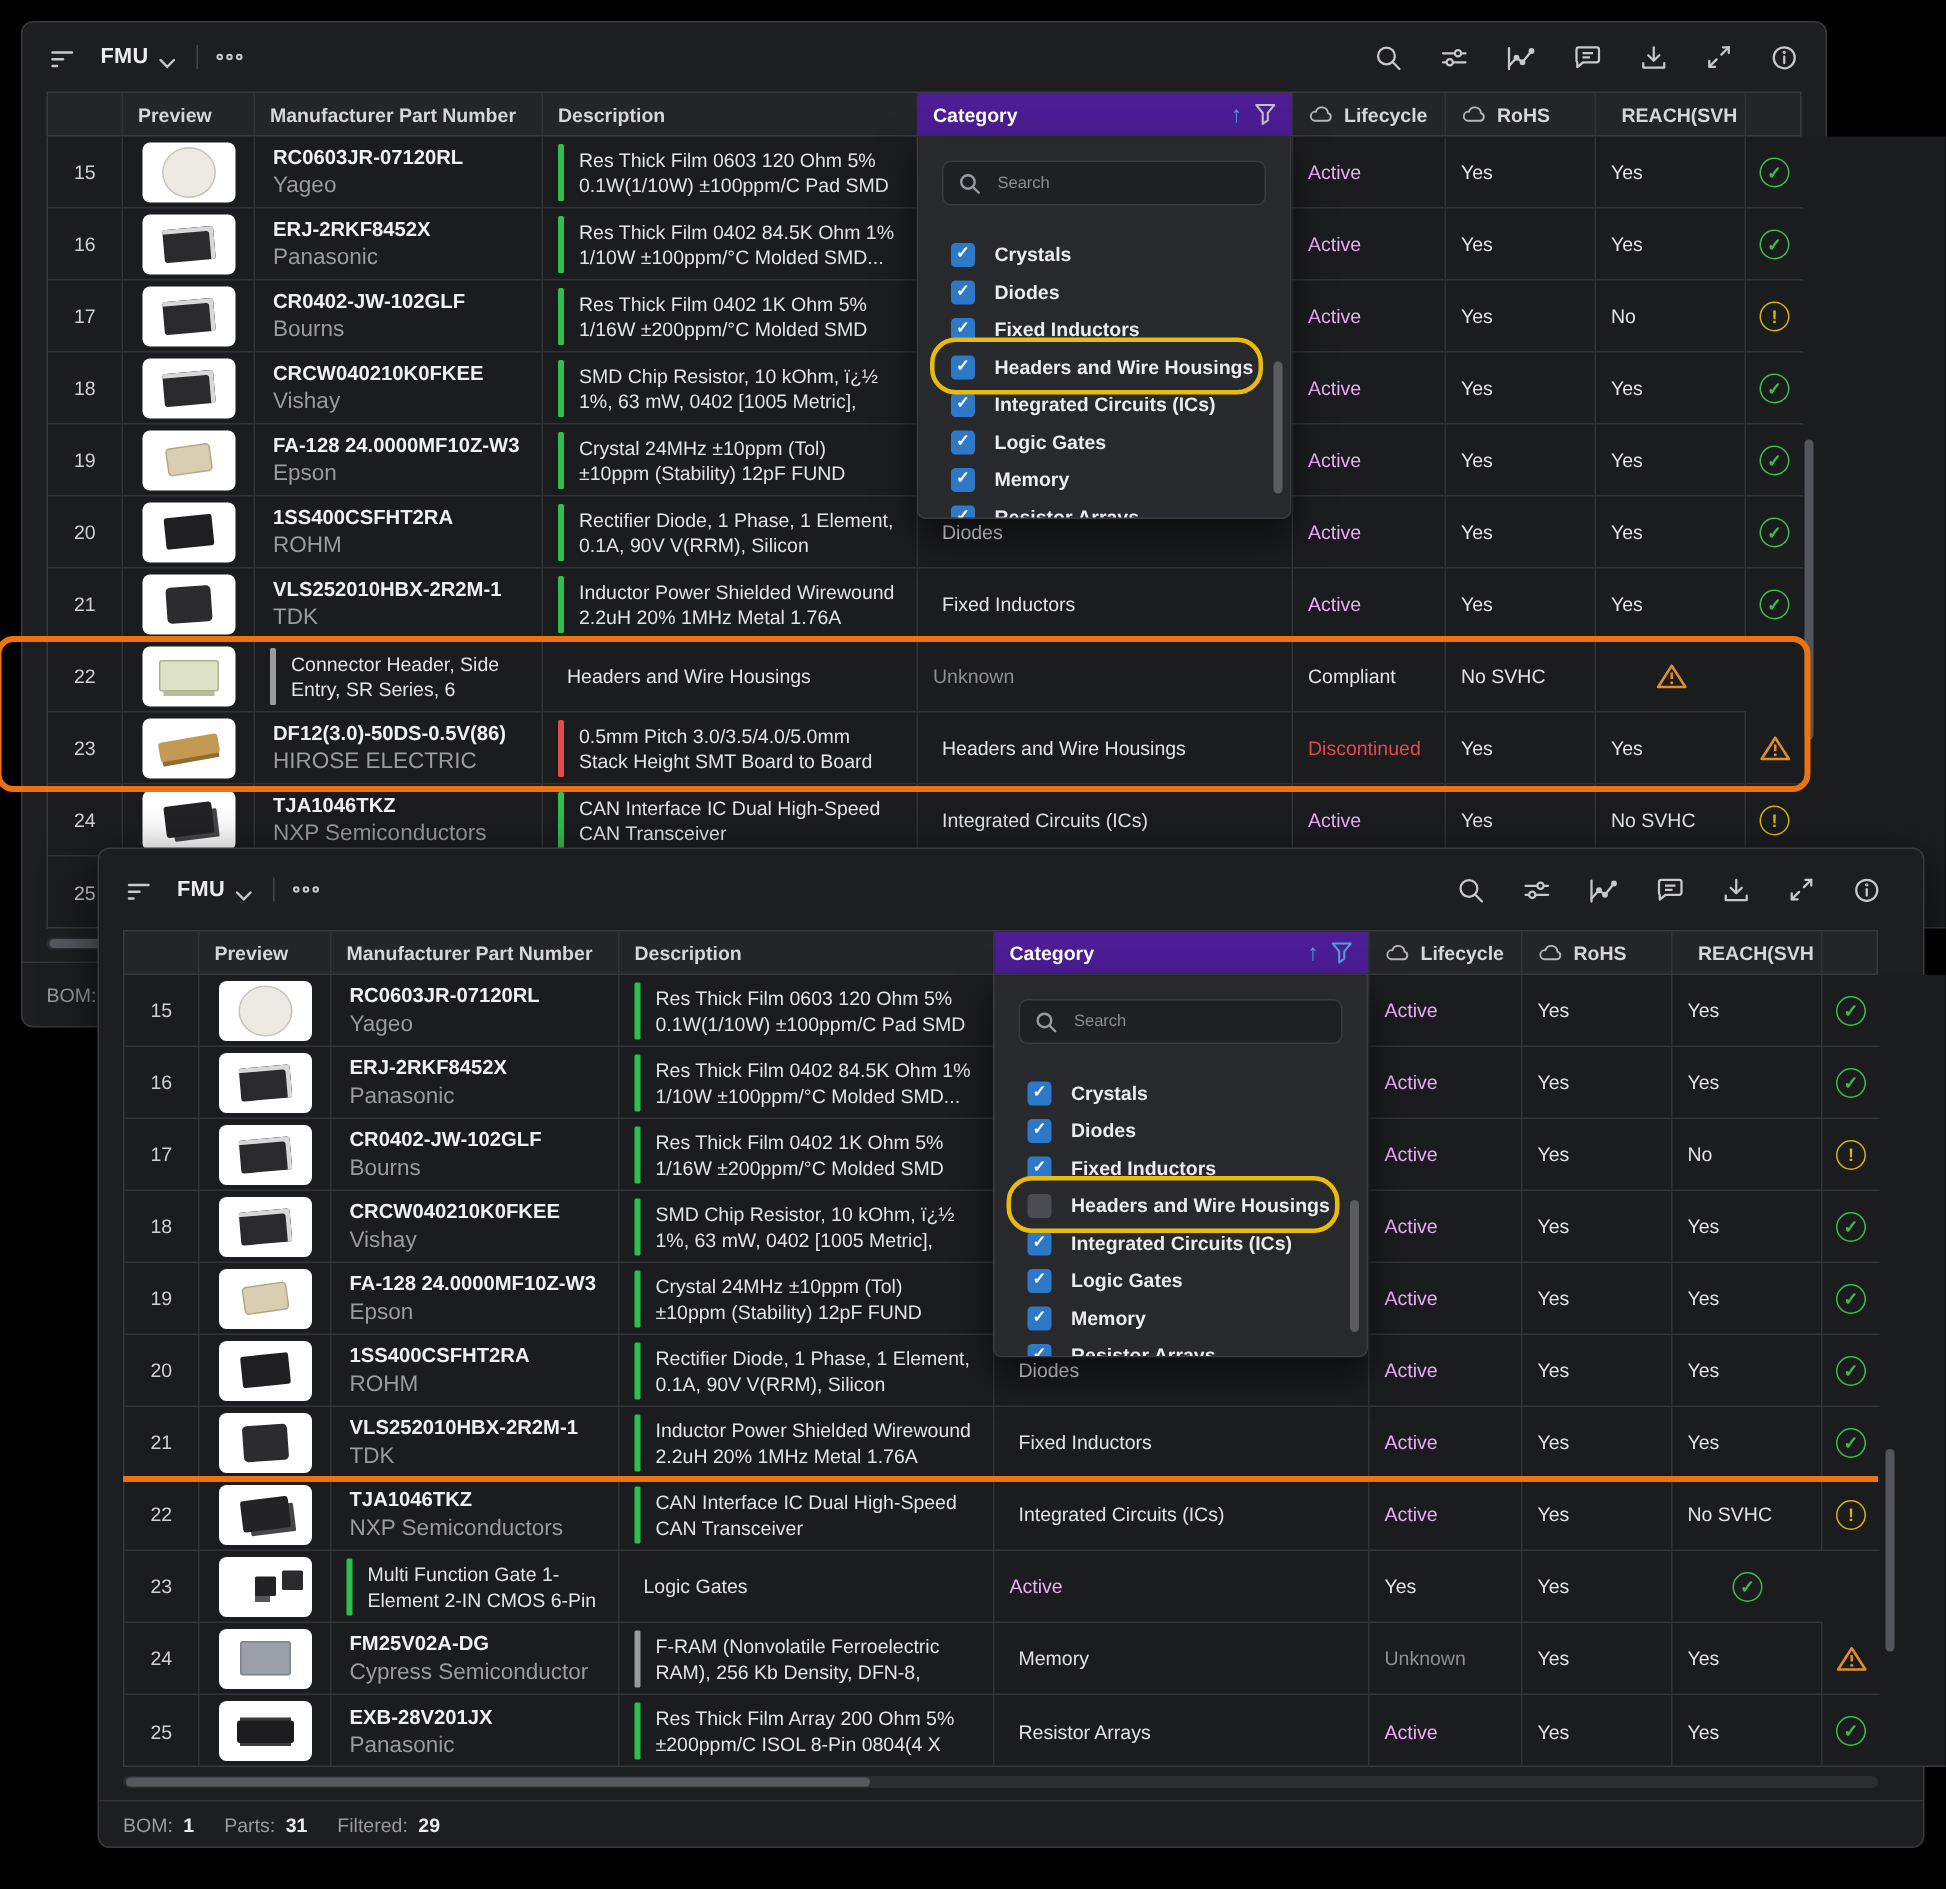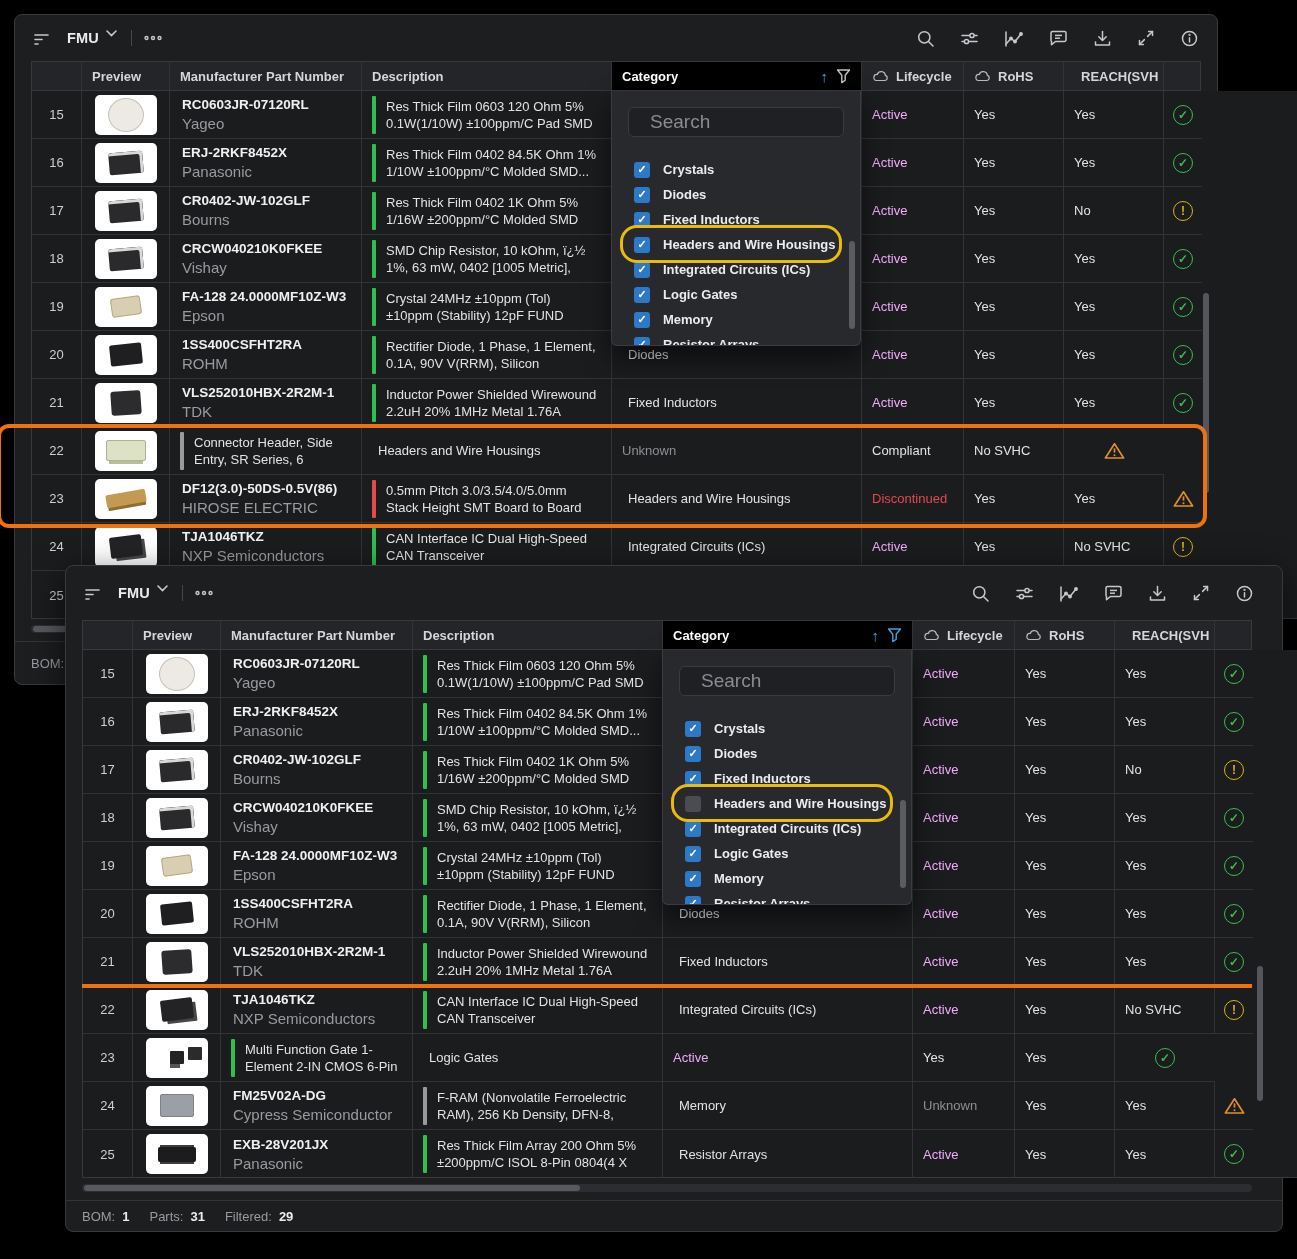--- a/index.html
+++ b/index.html
@@ -10,34 +10,34 @@
          box-shadow:0 10px 34px rgba(0,0,0,.65);box-sizing:border-box;}
   .panel-top{left:14px;top:14px;width:1204px;height:671px;z-index:1;--tb:46px;}
   .panel-bottom{left:65px;top:565px;width:1218px;height:667px;z-index:10;--tb:54px;}
 
   
   .toolbar{position:absolute;left:0;right:0;top:0;height:var(--tb);display:flex;align-items:center;
            gap:10px;padding:0 16px;box-sizing:border-box;}
   .panel-bottom .toolbar{padding-right:26px;}
   .icon-btn{background:none;border:none;padding:2px;display:flex;align-items:center;cursor:pointer;}
   .icon-btn svg{display:block;}
-  .bom-btn{background:none;border:none;display:flex;align-items:flex-start;gap:7px;cursor:pointer;padding:2px 4px;}
+  .bom-btn{background:none;border:none;display:flex;align-items:flex-end;gap:7px;cursor:pointer;padding:2px 4px;}
   .bom-name{color:#ececef;font-size:14.5px;font-weight:700;letter-spacing:.2px;}
   .vsep{width:1px;height:16px;background:#46464b;}
   .flex-spacer{flex:1;}
   .right-icons{display:flex;align-items:center;gap:21px;}
 
   
   .thead,.tr{display:grid;grid-template-columns:50px 88px 192px 250px 250px 102px 100px 100px 38px;}
   .thead{position:absolute;left:16px;width:1170px;top:var(--tb);height:30px;background:#242528;
          border:1px solid #39393d;box-sizing:border-box;z-index:2;}
   .th{display:flex;align-items:center;padding:0 10px;font-size:13px;font-weight:700;color:#d6d6da;
       border-right:1px solid #323336;overflow:hidden;white-space:nowrap;box-sizing:border-box;}
   .th:last-child{border-right:none;}
-  .th-category{background:#000000;color:#fff;gap:8px;}
+  .th-category{background:#4c1d95;color:#fff;gap:8px;}
   .th-category .spacer{flex:1;}
   .sort-arrow{color:#4aa0e0;font-size:15px;font-weight:700;line-height:1;}
   .th-cloud{gap:7px;}
   .tbody{position:absolute;left:16px;width:1269px;top:calc(var(--tb) + 30px);height:528px;
          border:1px solid #39393d;border-top:none;box-sizing:border-box;background:#1b1c1e;}
   .tr{height:48px;}
   .td{border-right:1px solid #323336;border-bottom:1px solid #323336;display:flex;align-items:center;
       padding:0 10px;font-size:13px;color:#e3e3e6;overflow:hidden;box-sizing:border-box;}
   .tr:last-child .td{border-bottom:none;}
   .td:last-child{border-right:none;}
@@ -95,21 +95,21 @@
            border-top:1px solid #333338;display:flex;align-items:center;padding:0 16px;font-size:13px;}
   .flabel{color:#9a9aa0;}
   .fval{color:#ececef;font-weight:700;margin:0 20px 0 7px;}
 
   
   .dropdown{position:absolute;top:calc(var(--tb) + 30px);left:596px;width:250px;height:255px;
             background:#28292c;border:1px solid #3b3b40;border-top:none;border-radius:0 0 6px 6px;
             box-shadow:0 12px 26px rgba(0,0,0,.55);z-index:20;overflow:hidden;box-sizing:border-box;}
   .searchbox{margin:16px 16px 0;height:30px;background:#1f2023;border:1px solid #3a3b3f;border-radius:6px;
              display:flex;align-items:center;gap:9px;padding:0 10px;box-sizing:border-box;}
-  .searchinput{flex:1;background:none;border:none;outline:none;color:#e6e6e9;font-size:19px;
+  .searchinput{flex:1;background:none;border:none;outline:none;color:#e6e6e9;font-size:11px;
              font-family:"Liberation Sans",sans-serif;}
   .searchinput::placeholder{color:#8b8b91;}
   .optlist{margin-top:20px;}
   .opt{height:25px;display:flex;align-items:center;gap:13px;padding-left:22px;}
   .cb{width:16px;height:16px;border-radius:3px;background:#2e78c8;color:#fff;font-size:11px;
       display:flex;align-items:center;justify-content:center;font-weight:700;flex:none;line-height:1;}
   .cb.un{background:#4a4c52;}
   .opt-label{color:#ececf0;font-size:13px;font-weight:600;white-space:nowrap;}
   .dthumb{position:absolute;right:5px;top:150px;width:6px;height:88px;border-radius:3px;background:#5b5b60;}
   .ellipse{position:absolute;left:8px;top:134px;width:216px;height:32px;border:3px solid #e8bb0c;

